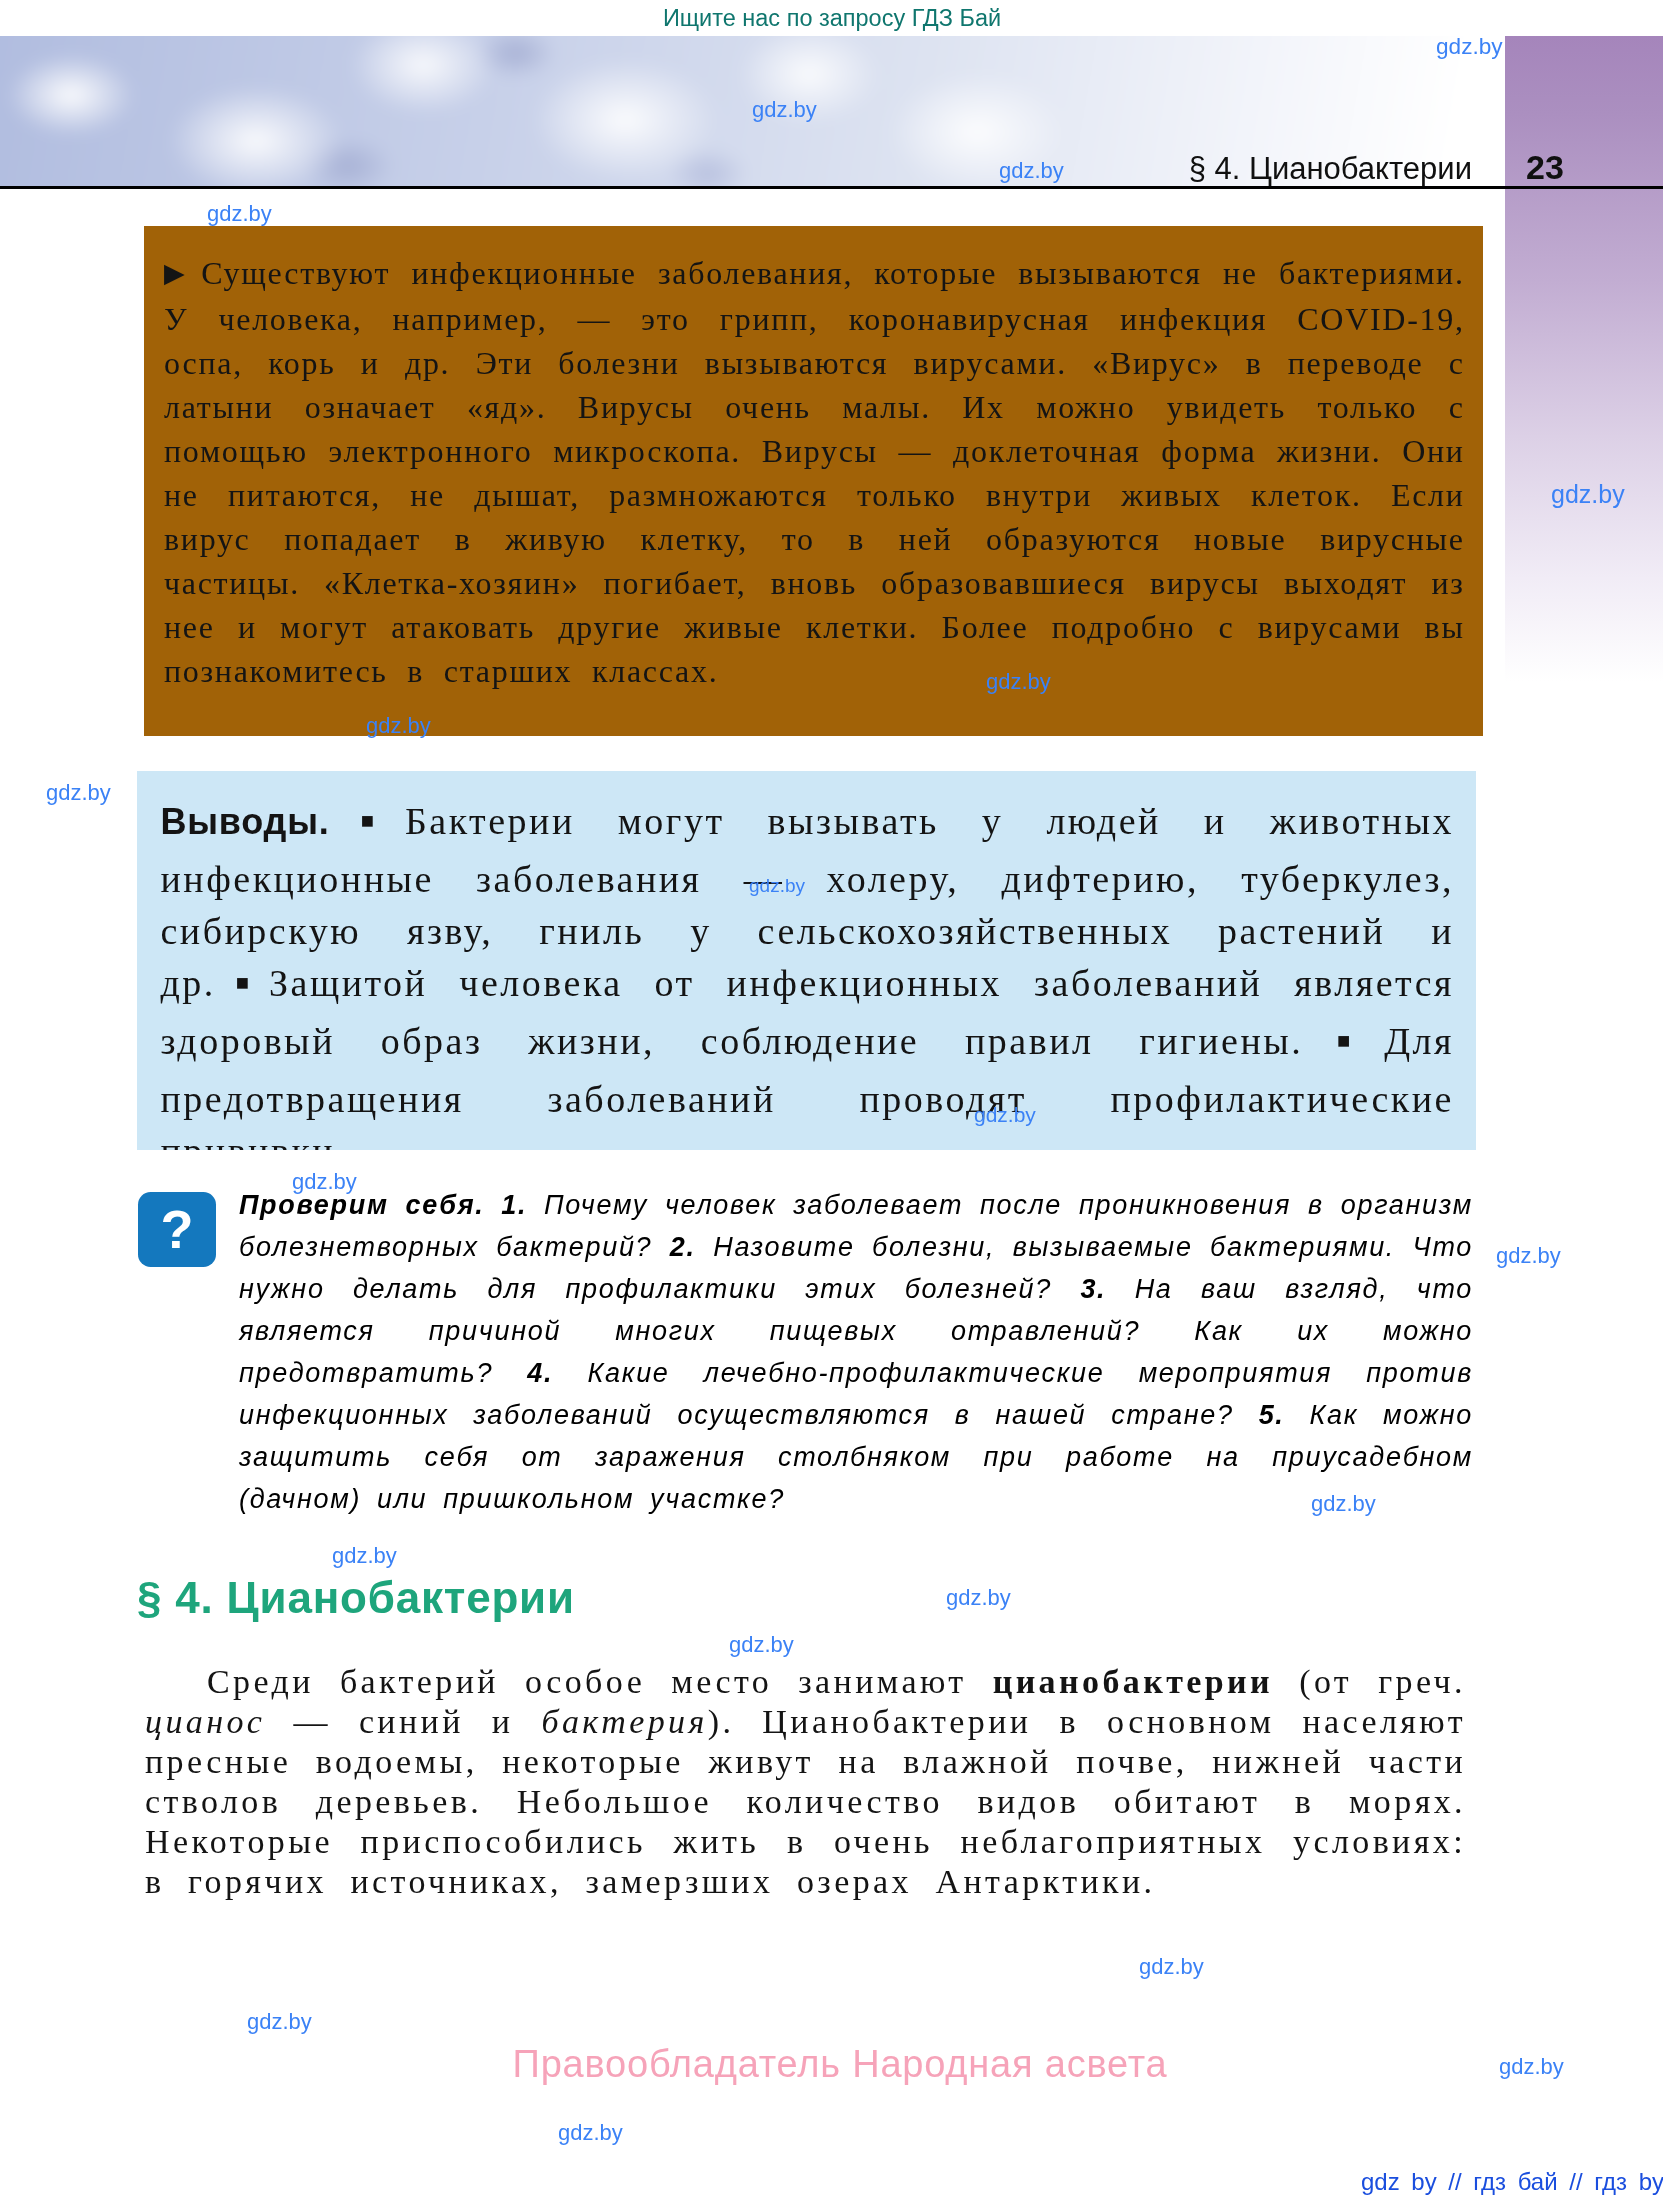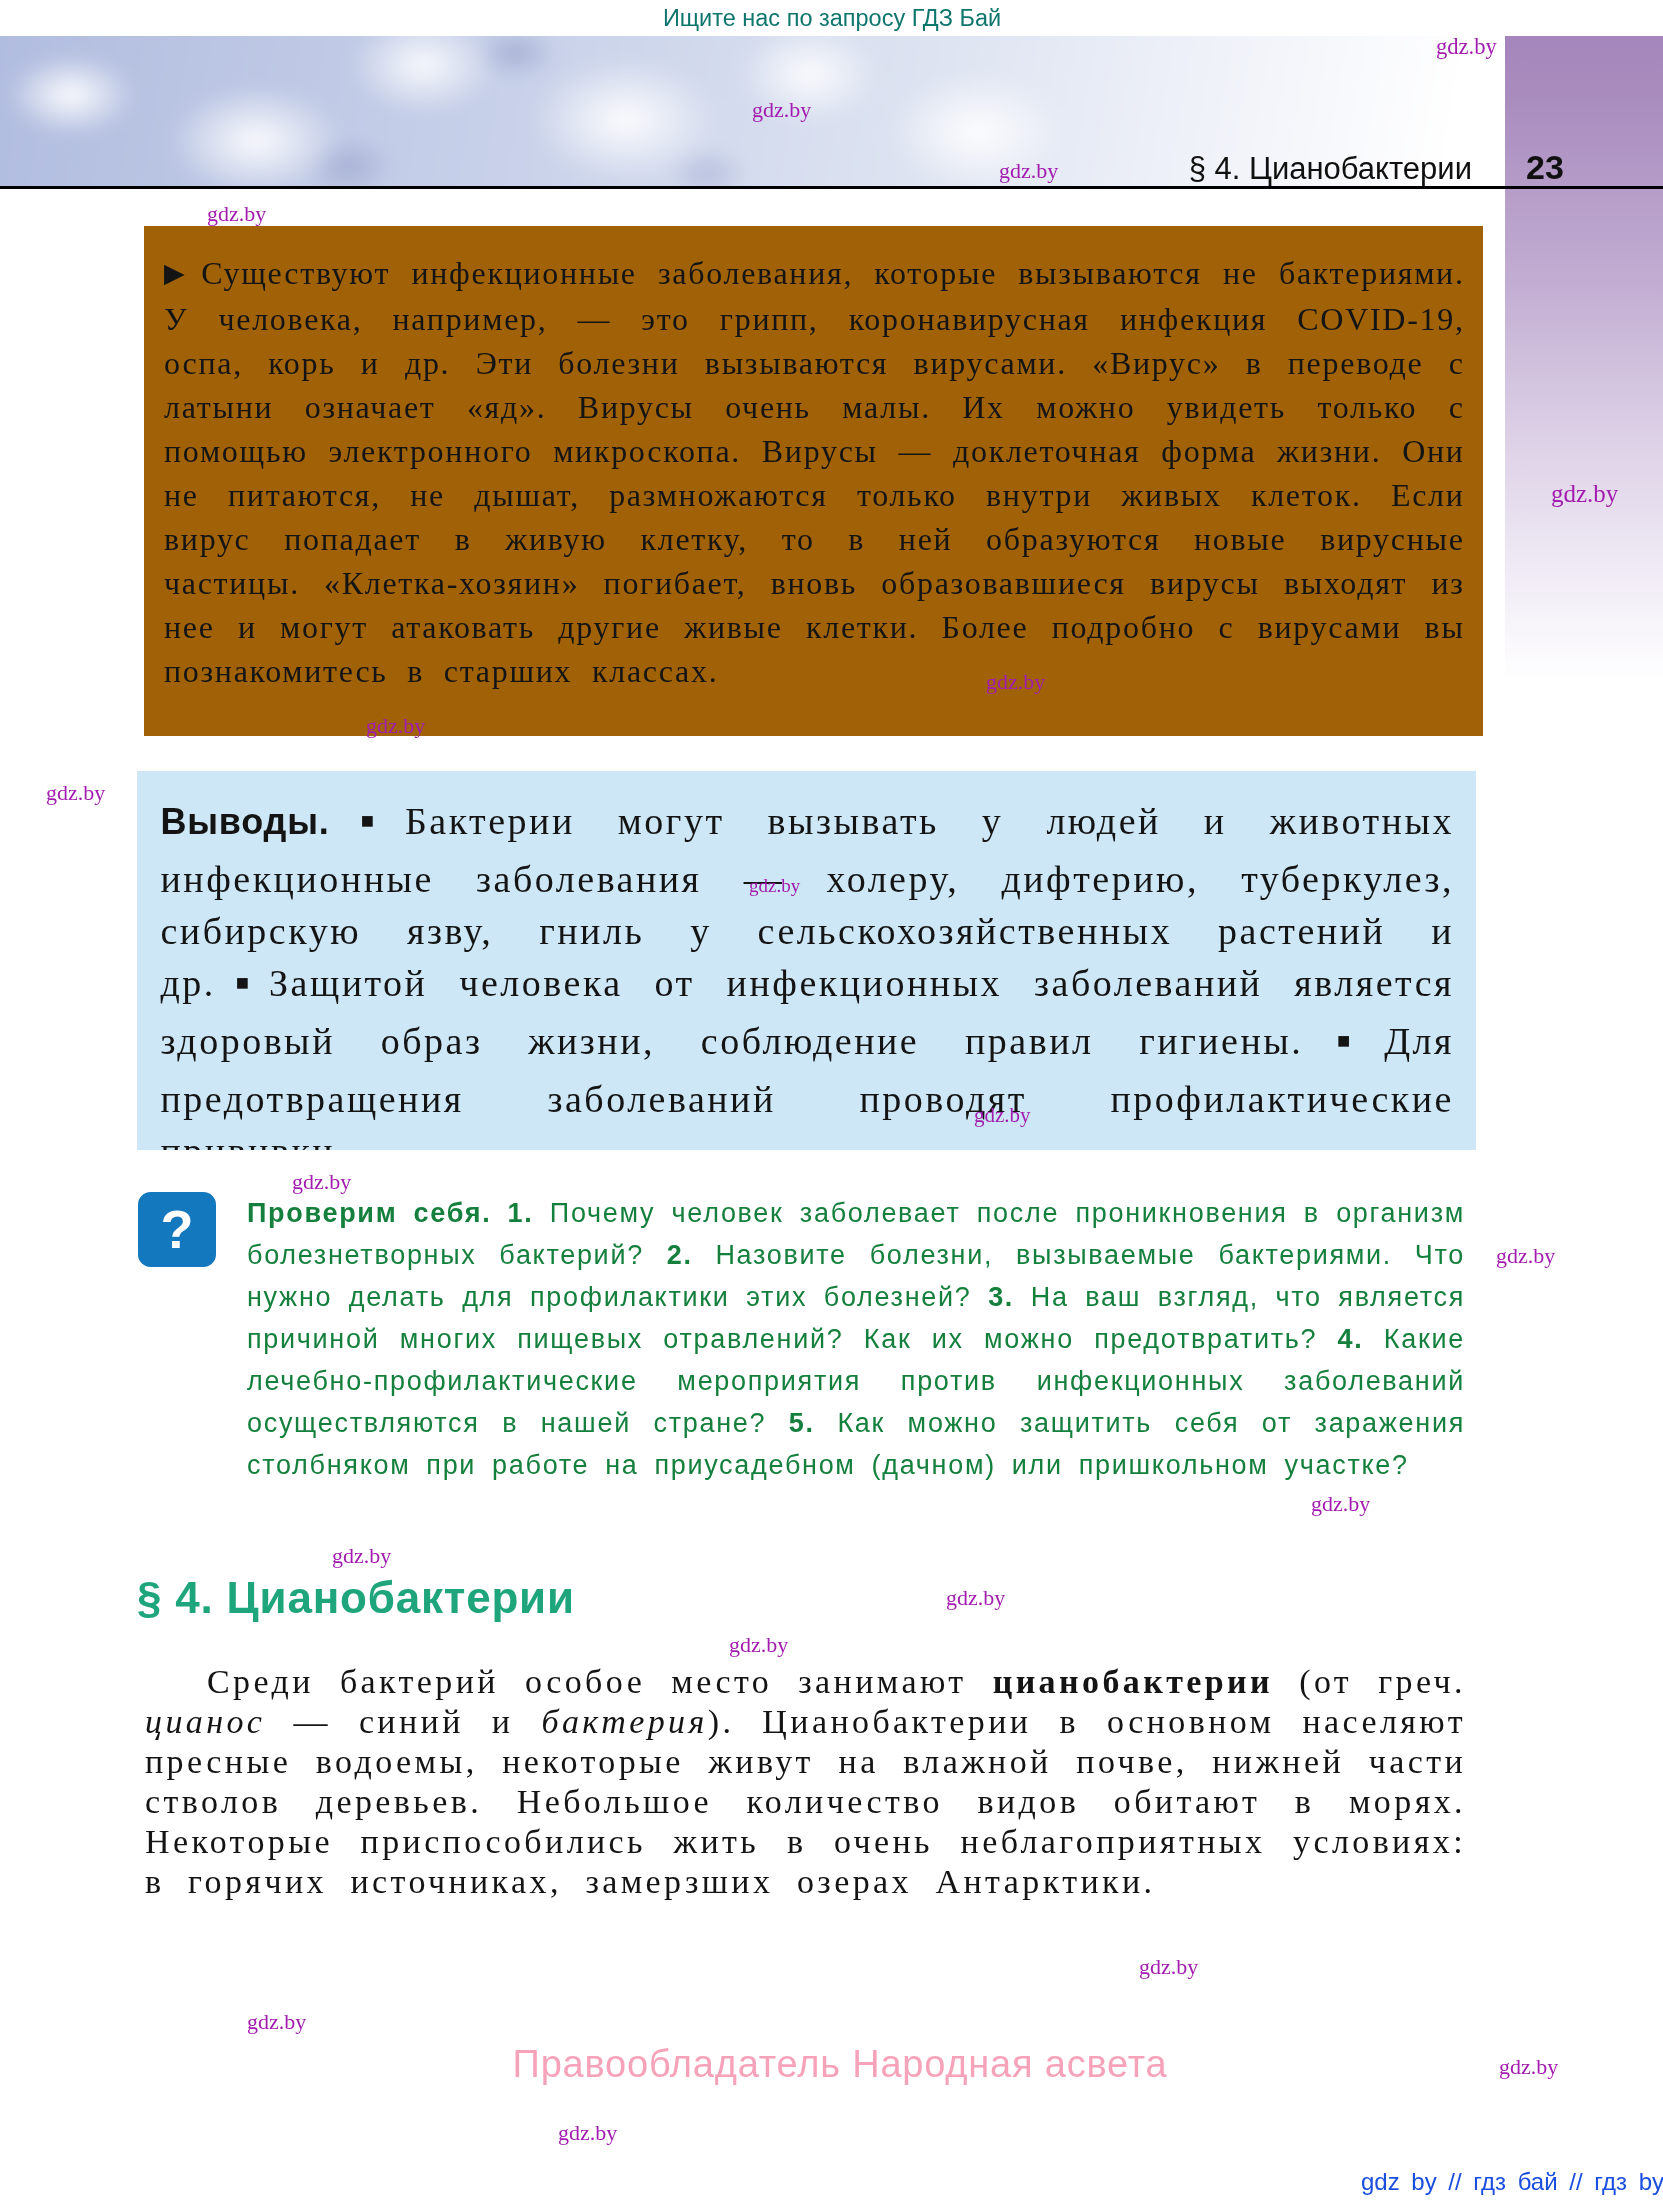--- a/index.html
+++ b/index.html
@@ -50,41 +50,41 @@
   .conclusions p{margin:0;font-size:38px;line-height:52px;text-align:justify;
                  letter-spacing:2.5px;word-spacing:11.7px;}
   .conclusions b{font-family:"Liberation Sans",sans-serif;font-size:36px;letter-spacing:0.8px;}
   .sq{font-size:22px;letter-spacing:0;position:relative;top:-5.9px;margin:0 11.7px;}
 
   
   .q-icon{position:absolute;left:138px;top:1192px;width:78px;height:75px;background:#1478be;
           border-radius:12.6px;color:#fff;text-align:center;
           font-family:"Liberation Sans",sans-serif;font-size:54px;font-weight:bold;line-height:75px;}
   .self-check{position:absolute;left:239px;top:1184px;width:1234px;}
-  .self-check p{margin:8px;font-family:"Liberation Sans",sans-serif;font-size:27px;line-height:42px;
-                text-align:justify;letter-spacing:1.7px;word-spacing:6.7px;color:#15803d;}
+  .self-check p{margin:0;font-family:"Liberation Sans",sans-serif;font-size:27px;line-height:42px;
+                text-align:justify;letter-spacing:1.7px;word-spacing:6.7px;color:#000000;font-style:italic;}
 
   
   .section-heading{position:absolute;left:137px;top:1573px;
       font-family:"Liberation Sans",sans-serif;font-size:44px;font-weight:bold;color:#1ea57c;letter-spacing:0.8px;}
 
   
   .body-par{position:absolute;left:137px;top:1654px;width:1337px;}
   .body-par p{margin:8px;font-size:34px;line-height:40px;text-align:justify;text-indent:62px;
               letter-spacing:3.4px;word-spacing:11.7px;}
   .body-par i{letter-spacing:3.4px;}
 
   
   .copyright{position:absolute;left:0;top:2043px;width:100%;text-align:center;
       font-family:"Liberation Sans",sans-serif;font-size:38px;color:#f6a3b9;letter-spacing:0.8px;padding-left:8px;}
   .footer-links{position:absolute;left:0;top:2168px;width:100%;text-align:right;
       font-family:"Liberation Sans",sans-serif;font-size:24px;color:#1a4ede;word-spacing:5px;}
 
   
-  .wm{position:absolute;font-family:Liberation Serif, serif;color:#a21caf;font-size:22px;
+  .wm{position:absolute;font-family:Liberation Sans, sans-serif;color:#3b82f6;font-size:22px;
       white-space:nowrap;}
 </style>
 </head>
 <body>
 
 <div class="page">
 
   <div class="top-note">Ищите нас по запросу ГДЗ Бай</div>
 
   <div class="banner">

